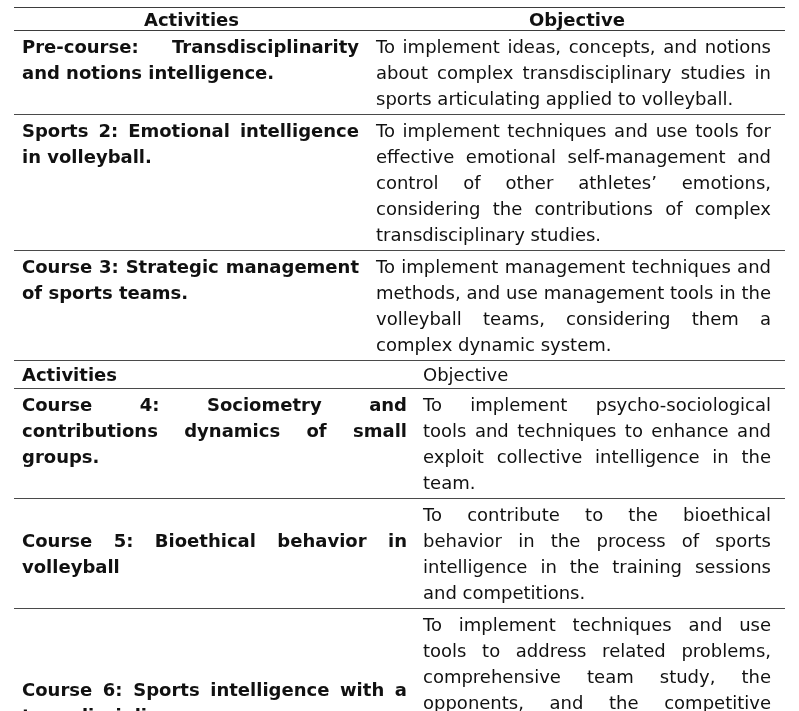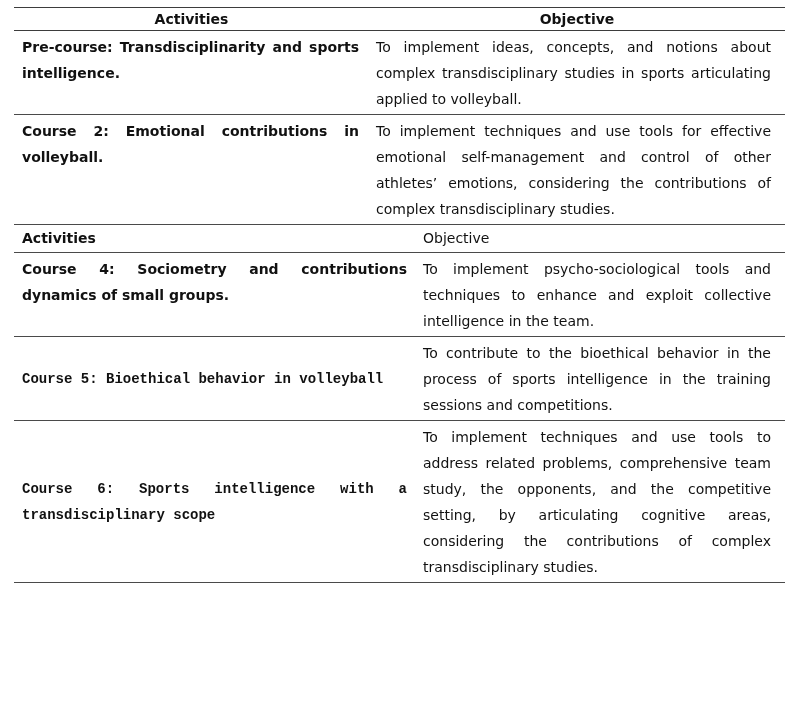--- a/index.html
+++ b/index.html
@@ -17,21 +17,21 @@
     width: 771px;
   }
   table {
     border-collapse: collapse;
     table-layout: fixed;
     width: 771px;
   }
   .t1 { border-top: 1px solid #3d3d3d; }
   td {
     vertical-align: top;
-    font-size: 14px;
+    font-size: 18px;
     line-height: 26px;
     border-bottom: 1px solid #4a4a4a;
     padding: 3px 0 2px 0;
   }
   
   .t1 .col-act { width: 355px; }
   .t1 .col-obj { width: 416px; }
   
   .t2 .col-act { width: 401px; }
   .t2 .col-obj { width: 370px; }
@@ -57,44 +57,48 @@
     padding-left: 8px;
     padding-right: 10px;
   }
   td.obj {
     text-align: justify;
     padding-left: 7px;
     padding-right: 14px;
   }
   .t2 td.act { padding-right: 8px; }
   .t2 td.obj { padding-left: 8px; margin-top: 14px; }
-  td.v-mid { vertical-align: middle; font-family: Liberation Mono, monospace; }
+  td.v-mid { vertical-align: middle; }
 </style>
 </head>
 <body>
 
 <div class="table-wrap">
 
   <table class="t1">
     <colgroup>
         <col class="col-act">
         <col class="col-obj">
       </colgroup>
     <tbody>
         <tr class="hdr1">
       <td>Activities</td>
       <td>Objective</td>
     </tr>
     <tr>
-      <td class="act">Pre-course: Transdisciplinarity and sports intelligence.</td>
+      <td class="act">Pre-course: Transdisciplinarity and notions intelligence.</td>
       <td class="obj">To implement ideas, concepts, and notions about complex transdisciplinary studies in sports articulating applied to volleyball.</td>
     </tr>
     <tr>
-      <td class="act">Course 2: Emotional contributions in volleyball.</td>
+      <td class="act">Sports 2: Emotional intelligence in volleyball.</td>
       <td class="obj">To implement techniques and use tools for effective emotional self-management and control of other athletes’ emotions, considering the contributions of complex transdisciplinary studies.</td>
+    </tr>
+    <tr>
+      <td class="act">Course 3: Strategic management of sports teams.</td>
+      <td class="obj">To implement management techniques and methods, and use management tools in the volleyball teams, considering them a complex dynamic system.</td>
     </tr>
   </tbody>
     </table>
 
   <table class="t2">
     <colgroup>
         <col class="col-act">
         <col class="col-obj">
       </colgroup>
     <tbody>

